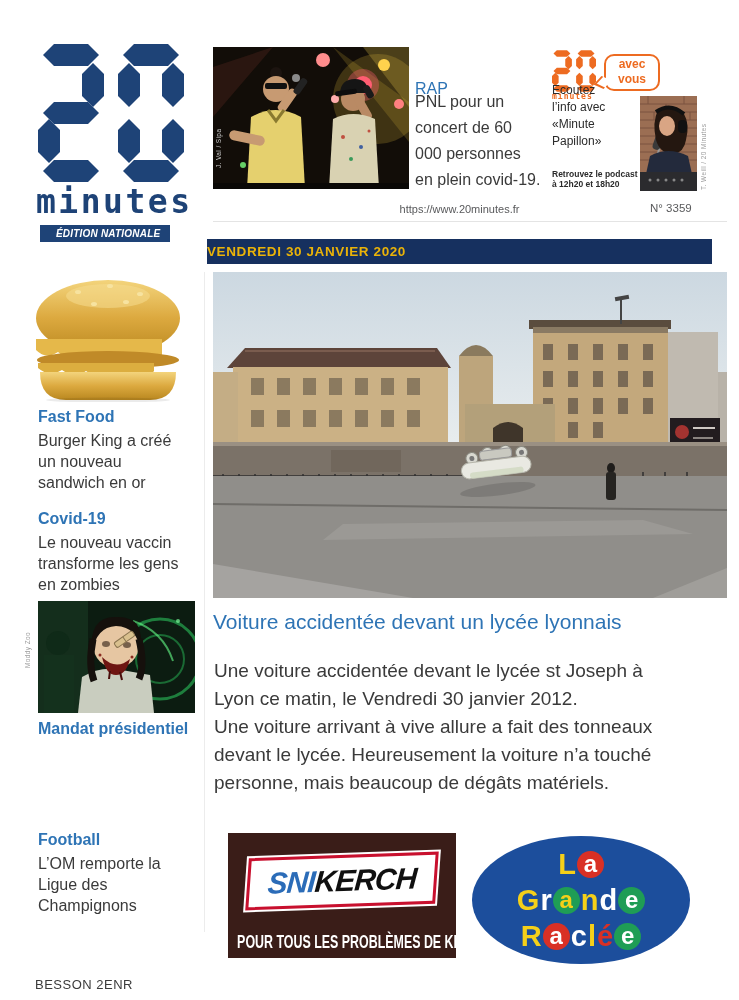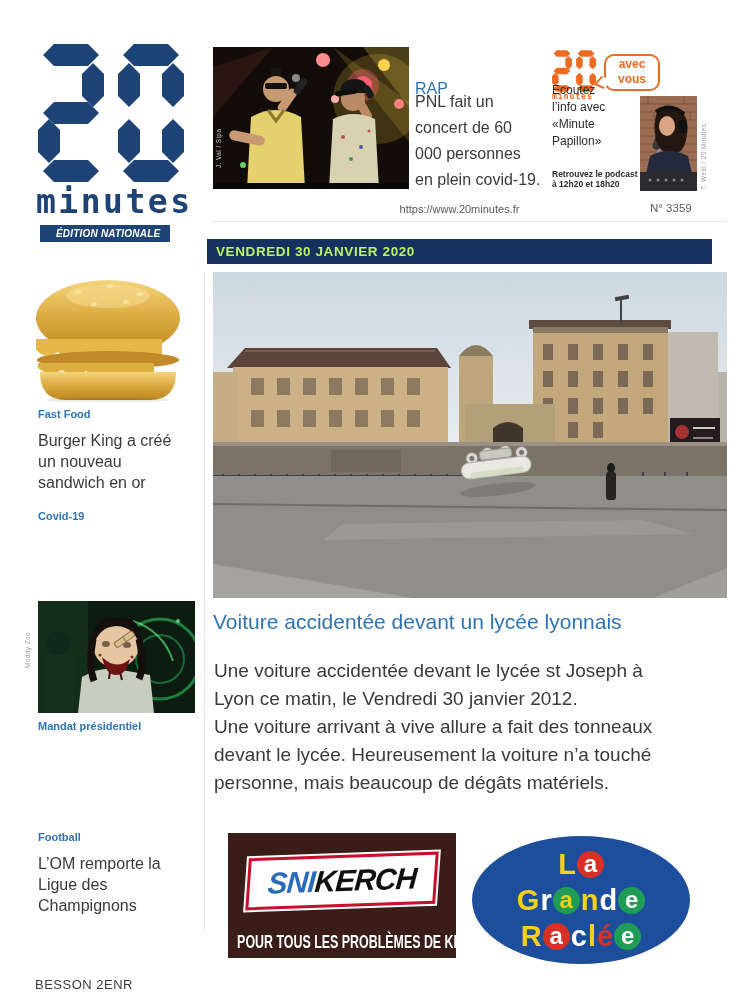--- a/index.html
+++ b/index.html
@@ -37,27 +37,27 @@
   #pp-text .ln{line-height:17px;}
   #pp-sub{left:552px;top:169px;font-size:8.5px;font-weight:bold;color:#2b2b2b;}
   #pp-sub .ln{line-height:10px;}
   #pp-photo{left:640px;top:96px;}
   #pp-credit{left:700px;top:98px;height:92px;}
 
   
   #url{left:207px;top:203px;width:505px;text-align:center;font-size:11px;color:var(--muted_text,#58595B);}
   #issue{left:650px;top:202px;font-size:11.5px;color:var(--muted_text,#58595B);}
   #header-rule{left:213px;top:221px;width:514px;height:1px;background:#e4e4e4;}
-  #date-banner{left:207px;top:239px;width:505px;height:25px;background:var(--banner_navy,#16305F);color:#bef264;
-               font-weight:bold;font-size:13.5px;line-height:25px;padding-left:9px;letter-spacing:.6px;box-sizing:border-box;}
+  #date-banner{left:207px;top:239px;width:505px;height:25px;background:var(--banner_navy,#16305F);color:#eab308;
+               font-weight:bold;font-size:13.5px;line-height:25px;letter-spacing:.6px;box-sizing:border-box;}
   #v-divider{left:204px;top:272px;width:1px;height:660px;background:#ececec;}
 
   
   #burger{left:18px;top:272px;}
-  .cat{position:absolute;left:38px;font-weight:bold;font-size:11px;color:var(--heading_blue,#2E74B5);}
+  .cat{position:absolute;left:38px;font-weight:bold;font-size:16px;color:var(--heading_blue,#2E74B5);}
   .sb-text{position:absolute;left:38px;font-size:16px;color:var(--body_text,#3a3a3a);}
   .sb-text .ln{line-height:21px;}
   #cat0{top:408px;} #txt0{top:430px;}
   #cat1{top:510px;} #txt1{top:532px;}
   #zombie{left:38px;top:601px;}
   #zcredit{left:24px;top:606px;height:62px;}
   #cat2{top:720px;} #txt2{top:742px;}
   #cat3{top:831px;} #txt3{top:853px;}
 
   
@@ -168,21 +168,21 @@
         <circle cx="148" cy="100" r="2" fill="#4060a0"></circle>
       <circle cx="138" cy="112" r="2" fill="#3a9a5a"></circle>
         <circle cx="156" cy="84" r="1.5" fill="#c05040"></circle>
     </g>
     <rect y="136" width="196" height="6" fill="#0a0806"></rect>
   </svg>
   <div id="concert-credit" class="abs vtext">J. Val / Sipa</div>
 
   <div id="topstory-cat" class="abs">RAP</div>
   <div id="topstory-lines" class="abs">
-      <div class="ln">PNL fait un</div>
+      <div class="ln">PNL pour un</div>
       <div class="ln">concert de 60</div>
       <div class="ln">000 personnes</div>
       <div class="ln">en plein covid-19.</div>
     </div>
 
   <svg id="pp-logo" class="abs" width="44" height="42" viewBox="0 0 146 138" fill="#ED6B21">
       <use href="#logo20"></use>
     </svg>
   <div id="pp-logoword" class="abs">minutes</div>
   <div id="pp-bubble" class="abs">
@@ -255,20 +255,25 @@
   </svg>
 
   <div id="cat0" class="cat">Fast Food</div>
   <div id="txt0" class="sb-text">
       <div class="ln">Burger King a créé</div>
       <div class="ln">un nouveau</div>
       <div class="ln">sandwich en or</div>
     </div>
 
   <div id="cat1" class="cat">Covid-19</div>
+  <div id="txt1" class="sb-text">
+      <div class="ln">Le nouveau vaccin</div>
+      <div class="ln">transforme les gens</div>
+      <div class="ln">en zombies</div>
+    </div>
 
   <svg id="zombie" class="abs" width="157" height="112" viewBox="0 0 157 112">
     <rect width="157" height="112" fill="#0c1c11"></rect>
     <circle cx="122" cy="58" r="40" fill="none" stroke="#2fe06a" stroke-width="3" opacity=".5"></circle>
     <circle cx="122" cy="58" r="24" fill="none" stroke="#2fe06a" stroke-width="2" opacity=".4"></circle>
     <path d="M95,20 q30,10 40,40" stroke="#66ff88" stroke-width="2" fill="none" opacity=".6"></path>
     <rect width="50" height="112" fill="#1a3a24" opacity=".6"></rect>
     <circle cx="20" cy="42" r="12" fill="#0f2a18"></circle>
     <rect x="6" y="54" width="30" height="58" fill="#14311d"></rect>
     <circle cx="140" cy="20" r="2" fill="#7dff9d" opacity=".7"></circle>

